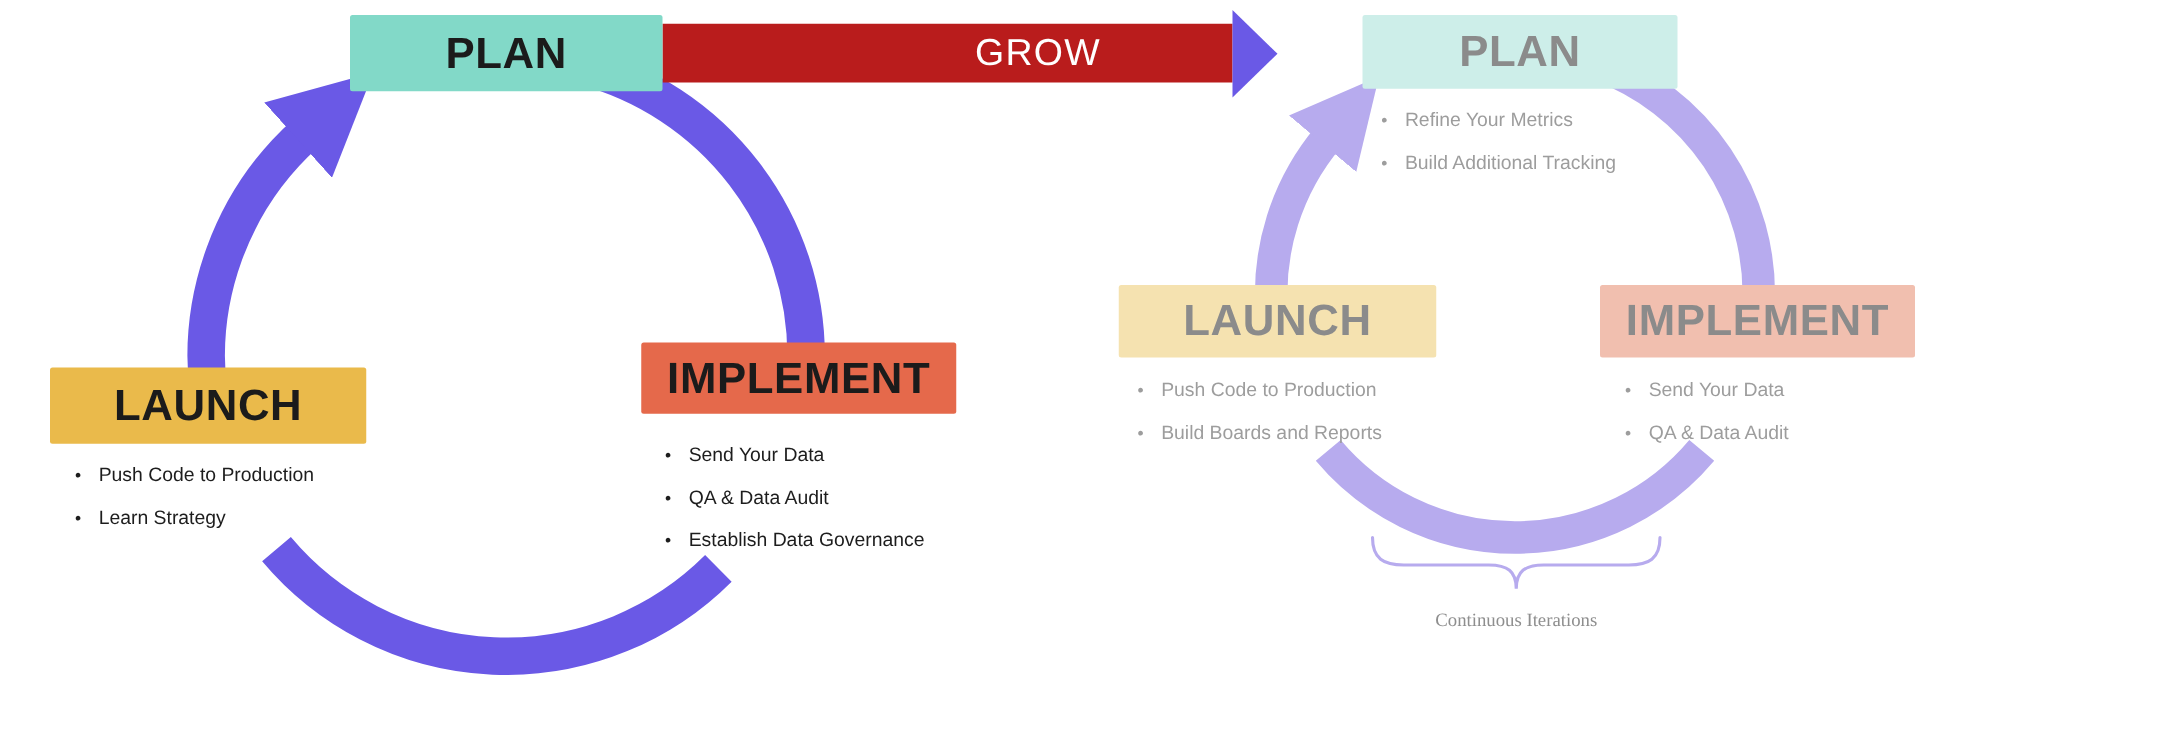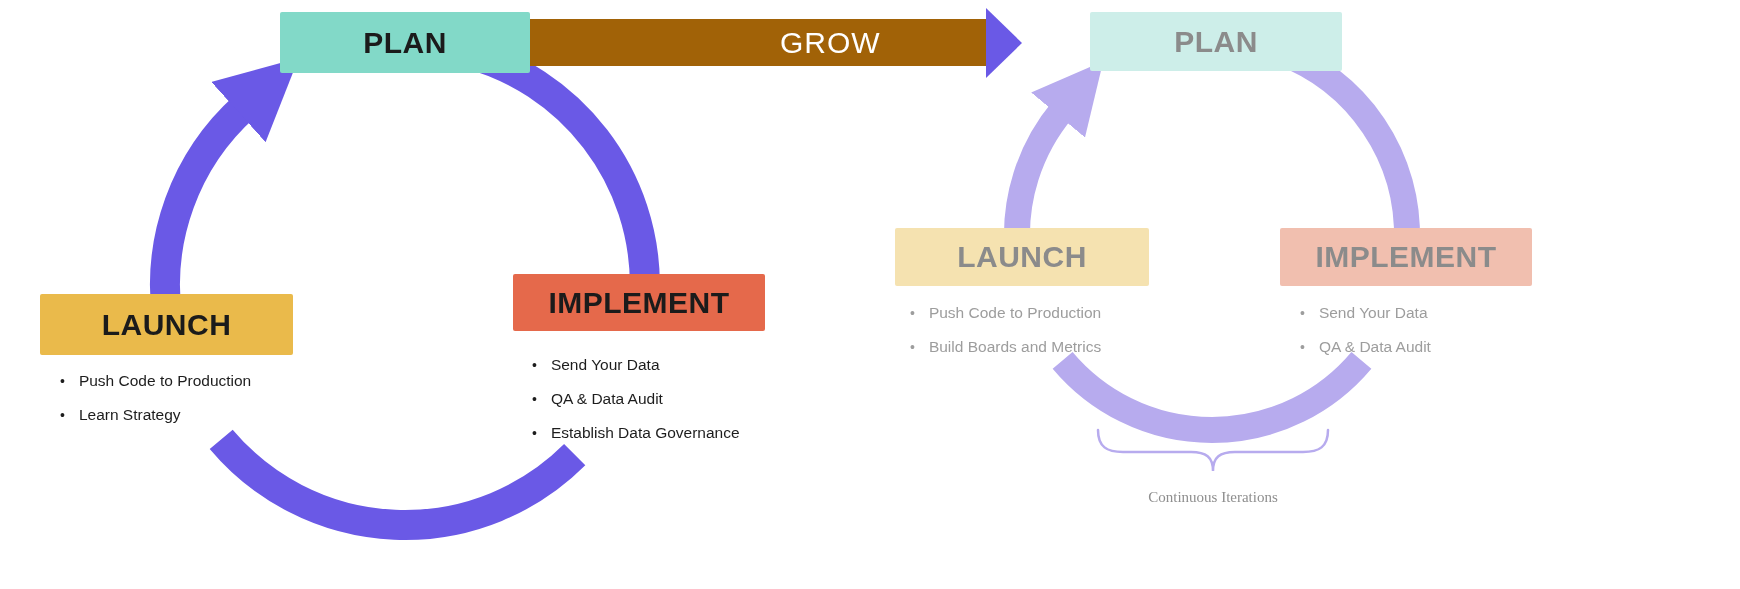--- a/index.html
+++ b/index.html
@@ -5,42 +5,42 @@
   html, body { margin:0; padding:0; background:#ffffff; }
   .canvas {
     position:relative; width:1740px; height:589px; background:#ffffff;
     overflow:hidden; font-family:"Liberation Sans", sans-serif;
   }
   svg.layer { position:absolute; left:0; top:0; width:1740px; height:589px; }
 
   
   .box {
     position:absolute; display:flex; align-items:center; justify-content:center;
-    font-weight:700; font-size:30px; letter-spacing:0.5px; border-radius:2px;
+    font-weight:700; font-size:35px; letter-spacing:0.5px; border-radius:2px;
   }
   .dark-label { color:#1b1b1b; }
   .gray-label { color:#8b8b8b; }
   .bg-teal        { background:#82d9c8; }
   .bg-teal-light  { background:#cdeee9; }
   .bg-coral       { background:#e5694b; }
   .bg-coral-light { background:#f1bfaf; }
   .bg-gold        { background:#eaba4b; }
   .bg-gold-light  { background:#f5e2b0; }
 
   
   .list { position:absolute; list-style:none; margin:0; padding:0; font-size:15.5px; }
   .list li { display:flex; align-items:baseline; margin-bottom:16px; white-space:nowrap; }
   .list li::before { content:"\2022"; margin-right:14px; font-size:14px; }
   .list.dark { color:#1d1d1d; }
   .list.gray { color:#9d9d9d; }
 
   
   .grow-bar {
     position:absolute; left:530px; top:19px; width:456px; height:47px;
-    background:#a16207; display:flex; align-items:center;
+    background:#b91c1c; display:flex; align-items:center;
   }
   .grow-bar .grow-text {
     margin-left:250px; color:#ffffff; font-size:30px; letter-spacing:1px;
   }
   .grow-tip {
     position:absolute; left:986px; top:8px; width:0; height:0;
     border-top:35px solid transparent; border-bottom:35px solid transparent;
     border-left:36px solid #6a59e6;
   }
 
@@ -120,27 +120,35 @@
   </div>
 
   <div class="box bg-gold-light gray-label" style="left:895px; top:228px; width:254px; height:58px;">
     <span>LAUNCH</span>
   </div>
 
   <div class="box bg-coral-light gray-label" style="left:1280px; top:228px; width:252px; height:58px;">
     <span>IMPLEMENT</span>
   </div>
 
+  <ul class="list gray" style="left:1105px; top:88px;">
+    <li>
+        <span>Refine Your Metrics</span>
+      </li>
+    <li>
+        <span>Build Additional Tracking</span>
+      </li>
+  </ul>
 
   <ul class="list gray" style="left:910px; top:304px;">
     <li>
         <span>Push Code to Production</span>
       </li>
     <li>
-        <span>Build Boards and Metrics</span>
+        <span>Build Boards and Reports</span>
       </li>
   </ul>
 
   <ul class="list gray" style="left:1300px; top:304px;">
     <li>
         <span>Send Your Data</span>
       </li>
     <li>
         <span>QA &amp; Data Audit</span>
       </li>

